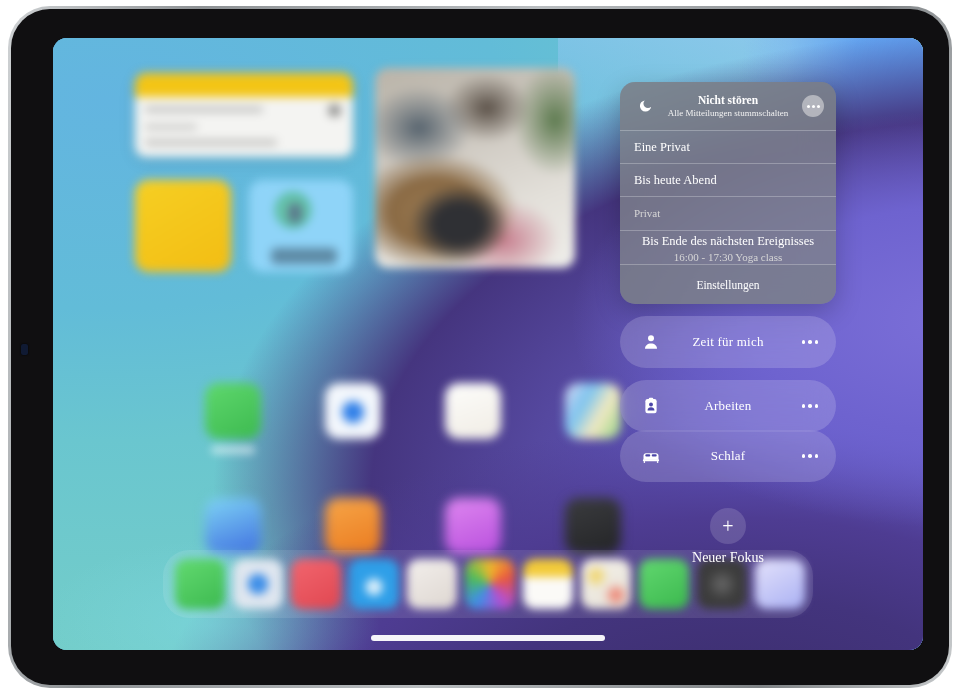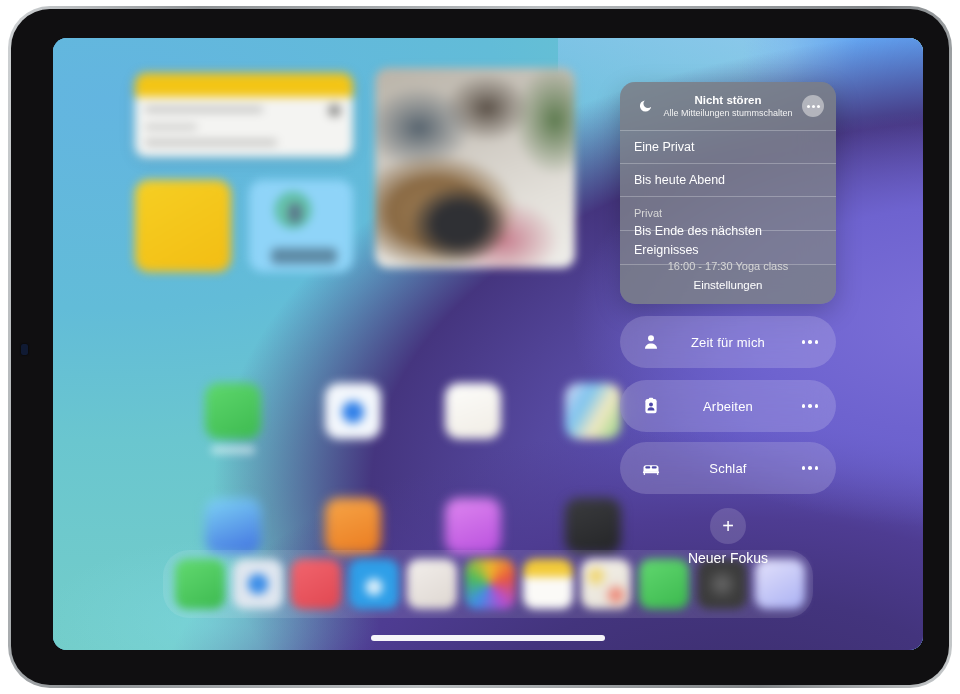--- a/index.html
+++ b/index.html
@@ -36,20 +36,21 @@
   }
 
   
   #screen {
     position: absolute;
     left: 45px; top: 32px;
     width: 870px; height: 612px;
     border-radius: 14px;
     overflow: hidden;
     background: #55a8dd;
+    font-family: Liberation Serif, serif;
   }
 
   
   .wp { position: absolute; inset: 0; }
   .wp-base {
     background:
       radial-gradient(120% 90% at 6% 10%,  #63b5e0 0%,   #62bcd8 38%, #6ac6cf 62%, #73cdc9 100%),
       linear-gradient(135deg,#63b5e0 0%, #6ac5cf 55%, #74cec8 100%);
   }
   .wp-rightblue {
@@ -213,21 +214,21 @@
   .focus-btn .fl {
     flex: 1; text-align: center; font-size: 13px; letter-spacing: .2px;
   }
   .focus-btn .fm {
     position: absolute; right: 18px; display: flex; gap: 3px; align-items: center;
   }
   .focus-btn .fm i { width: 3.5px; height: 3.5px; border-radius: 50%; background: #fff; display:block; }
 
   #focus-me   { top: 278px; }
   #focus-work { top: 342px; }
-  #focus-sleep{ top: 404px; }
+  #focus-sleep{ top: 392px; }
 
   #new-focus {
     position: absolute; left: 567px; top: 470px; width: 216px;
     display: flex; flex-direction: column; align-items: center;
   }
   #new-focus .circle {
     width: 36px; height: 36px; border-radius: 50%;
     background: rgba(255,255,255,.15);
     display: flex; align-items: center; justify-content: center;
     font-size: 20px; color: #fff; line-height: 1;

